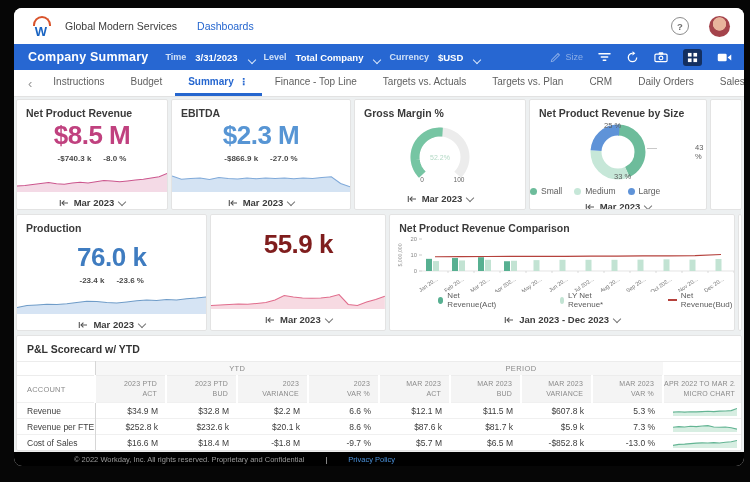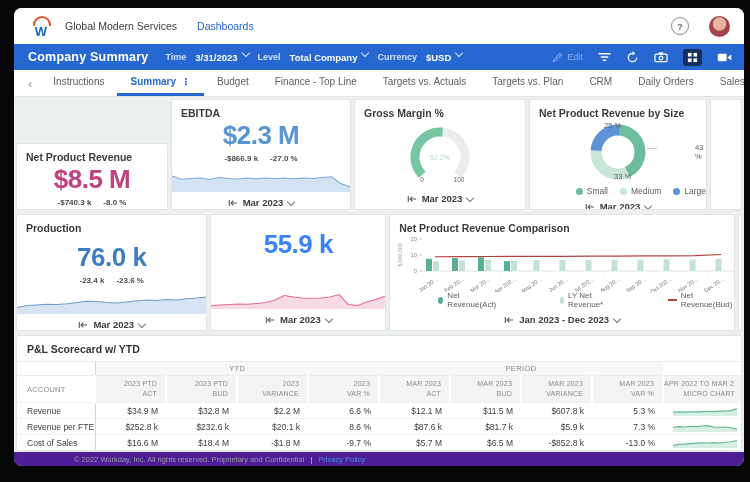--- a/index.html
+++ b/index.html
@@ -18,21 +18,21 @@
   .top-right{margin-left:auto;display:flex;align-items:center;gap:20px;}
   .help{width:16px;height:16px;border-radius:50%;border:1.4px solid #8d8d8d;color:#6d6d6d;
     font-size:9.5px;display:flex;align-items:center;justify-content:center;font-weight:bold;}
   .avatar{width:21px;height:21px;border-radius:50%;
     background:radial-gradient(circle at 50% 38%,#e8b49c 0 38%,#a4434b 42% 100%);}
   
   .bluebar{height:26px;background:#2767d2;display:flex;align-items:center;padding:0 12px 0 14px;
     color:#fff;flex:0 0 auto;gap:9px;}
   .bb-title{font-size:12.5px;font-weight:bold;margin-right:8px;letter-spacing:.2px;}
   .bb-label{font-size:9px;font-weight:600;color:#cfe0f7;}
-  .bb-value{font-size:9.5px;font-weight:700;display:flex;align-items:flex-start;gap:5px;cursor:pointer;}
+  .bb-value{font-size:9.5px;font-weight:700;display:flex;align-items:flex-end;gap:11px;cursor:pointer;}
   .chev{width:5px;height:5px;border-right:1.3px solid #777;border-bottom:1.3px solid #777;
     transform:rotate(45deg);display:inline-block;margin-top:-2px;}
   .chev.w{border-color:#d8e6fb;}
   .bb-icons{margin-left:auto;display:flex;align-items:center;gap:15px;}
   .bb-btn{display:flex;align-items:center;gap:4px;cursor:pointer;}
   .bb-btn.dim{opacity:.45;}
   .bb-btn .lbl{font-size:9px;color:#fff;}
   .grid-active{background:#132f60;border-radius:3px;padding:3px 4px;display:flex;}
   
   .tabbar{height:26px;background:#fff;border-bottom:1px solid #e2e2e2;display:flex;
@@ -59,21 +59,21 @@
   .spark-wrap svg{display:block;width:100%;height:29px;}
   .card-footer{height:21px;display:flex;align-items:center;justify-content:center;gap:5px;
     cursor:pointer;flex:0 0 auto;}
   .period-lbl{font-size:9.5px;font-weight:700;color:#3c3c3c;}
   
   .gauge-wrap{flex:1;display:flex;align-items:center;justify-content:center;}
   .donut-wrap{position:relative;flex:1;}
   .donut-wrap svg{display:block;}
   .pct-lbl{position:absolute;font-size:7.5px;color:#5c5c5c;padding-left:36px;}
   .lead-line{position:absolute;background:#c9c9c9;}
-  .size-legend{display:flex;justify-content:flex-end;gap:12px;padding:1px 0 0 0;}
+  .size-legend{display:flex;justify-content:flex-start;gap:12px;padding:1px 0 0 0;}
   .sl-item{display:flex;align-items:center;gap:4px;font-size:8.5px;color:#5c5c5c;}
   .sl-dot{width:7px;height:7px;border-radius:50%;}
   
   .comp-card{flex-direction:column;}
   .comp-svg{display:block;margin:1px 4px 0 6px;}
   .comp-legend{display:flex;justify-content:center;gap:14px;font-size:8px;color:#5c5c5c;
     align-items:center;margin-top:-1px;}
   .cl-item{display:flex;align-items:center;gap:4px;padding-left:48px;}
   .cl-dot{width:7px;height:7px;border-radius:50%;}
   .cl-line{width:11px;height:2px;}
@@ -91,22 +91,22 @@
     text-align:right;padding-right:8px;font-size:7px;color:#8a8a8a;letter-spacing:.2px;}
   .pl .hdr-row th span{display:block;line-height:10px;white-space:nowrap;overflow:hidden;}
   .pl .hdr-row th.acct{background:#fff;border-left:none;text-align:left;padding-left:10px;font-size:7.5px;}
   .pl td{height:15px;font-size:8.5px;color:#3c3c3c;text-align:right;padding-right:8px;
     border-top:1px solid #f0f0f0;white-space:nowrap;}
   .pl td.acct{text-align:left;padding-left:10px;padding-right:0;}
   .pl .vline{border-right:1px solid #d6d6d6;}
   .pl td.micro{padding-right:6px;}
   .pl td.micro svg{vertical-align:middle;}
   
-  .footer{height:14px;background:#4c1d95;border-top:1px solid #ececec;display:flex;
-    align-items:center;gap:6px;padding-left:60px;flex:0 0 auto;font-size:7.5px;color:#9a9a9a;}
+  .footer{height:14px;background:#000000;border-top:1px solid #ececec;display:flex;
+    align-items:center;gap:21px;padding-left:60px;flex:0 0 auto;font-size:7.5px;color:#9a9a9a;}
   .footer .sep{color:#d0d0d0;}
   .footer .link{color:#4a90d9;cursor:pointer;}
 </style>
 </head>
 <body>
 
 <div class="window">
 
   <div class="topbar">
     <div class="logo">
@@ -136,21 +136,21 @@
     <span class="bb-label">Currency</span>
     <span class="bb-value">
       <span>$USD</span>
         <span class="chev w"></span>
     </span>
     <div class="bb-icons">
       <div class="bb-btn dim">
         <svg width="11" height="11" viewBox="0 0 12 12">
             <path d="M1.5 10.5 L3.6 10 L10.3 3.3 L8.7 1.7 L2 8.4 Z" fill="none" stroke="#fff" stroke-width="1.1"></path>
           </svg>
-        <span class="lbl">Edit</span>
+        <span class="lbl">Size</span>
       </div>
       <svg width="13" height="12" viewBox="0 0 14 12">
           <g stroke="#fff" stroke-width="1.4" stroke-linecap="round">
             <line x1="1" y1="2.5" x2="13" y2="2.5"></line>
             <line x1="3.5" y1="6" x2="10.5" y2="6"></line>
             <line x1="5.6" y1="9.5" x2="8.4" y2="9.5"></line>
           </g>
         </svg>
       <svg width="13" height="13" viewBox="0 0 14 14">
           <path d="M11.5 7 A4.5 4.5 0 1 1 7 2.5" fill="none" stroke="#fff" stroke-width="1.4"></path>
@@ -177,28 +177,28 @@
         </svg>
     </div>
   </div>
 
   <div class="tabbar">
     <span class="tb-chev">‹</span>
     <div id="tabs" style="display:flex;">
         <div class="tab">
           <span>Instructions</span>
         </div>
+        <div class="tab">
+          <span>Budget</span>
+        </div>
         <div class="tab active">
           <span>Summary</span>
           <span class="kebab">⋮</span>
         </div>
         <div class="tab">
-          <span>Budget</span>
-        </div>
-        <div class="tab">
           <span>Finance - Top Line</span>
         </div>
         <div class="tab">
           <span>Targets vs. Actuals</span>
         </div>
         <div class="tab">
           <span>Targets vs. Plan</span>
         </div>
         <div class="tab">
           <span>CRM</span>
@@ -209,21 +209,21 @@
         <div class="tab">
           <span>Sales</span>
         </div>
       </div>
 
   </div>
 
   <div class="content">
 
     <div class="row row1">
-      <div class="card" style="width:152px;margin-top:44px;">
+      <div class="card" style="width:152px;">
         <div class="card-title">Net Product Revenue</div>
         <div class="kpi-value" style="color:#c0417f;">$8.5 M</div>
         <div class="kpi-deltas">
           <span>-$740.3 k</span>
             <span>-8.0 %</span>
         </div>
         <div class="spark-wrap">
           <svg viewBox="0 0 180 29" preserveAspectRatio="none">
               <path d="M0.0 23.0 L9.5 22.5 L18.9 21.5 L28.4 20.5 L37.9 19.5 L47.4 20.8 L56.8 21.3 L66.3 20.0 L75.8 19.3 L85.3 20.0 L94.7 18.8 L104.2 17.5 L113.7 18.0 L123.2 18.8 L132.6 18.0 L142.1 17.0 L151.6 16.3 L161.1 15.0 L170.5 13.7 L180.0 10.5 L180 29 L0 29 Z" fill="rgba(203,86,141,0.22)" stroke="none"></path>
               <path d="M0.0 23.0 L9.5 22.5 L18.9 21.5 L28.4 20.5 L37.9 19.5 L47.4 20.8 L56.8 21.3 L66.3 20.0 L75.8 19.3 L85.3 20.0 L94.7 18.8 L104.2 17.5 L113.7 18.0 L123.2 18.8 L132.6 18.0 L142.1 17.0 L151.6 16.3 L161.1 15.0 L170.5 13.7 L180.0 10.5 " fill="none" stroke="#cb568d" stroke-width="1.1"></path>
@@ -355,21 +355,21 @@
                 <path d="M5.4 1.6 L3 4 L5.4 6.4"></path>
                 <path d="M1.3 1 V7"></path>
               </g>
             </svg>
           <span class="period-lbl">Mar 2023</span>
           <span class="chev"></span>
         </div>
       </div>
 
       <div class="card" style="width:180px;">
-        <div class="kpi-value" style="color:#3b82f6;margin-top:14px;">55.9 k</div>
+        <div class="kpi-value" style="color:#7f1d1d;margin-top:14px;">55.9 k</div>
         <div class="spark-wrap">
           <svg viewBox="0 0 180 29" preserveAspectRatio="none">
               <path d="M0.0 25.5 L9.5 25.0 L18.9 24.5 L28.4 24.0 L37.9 24.3 L47.4 23.5 L56.8 22.5 L66.3 20.0 L75.8 15.5 L85.3 17.0 L94.7 18.0 L104.2 18.3 L113.7 18.0 L123.2 17.0 L132.6 14.5 L142.1 24.5 L151.6 25.5 L161.1 22.0 L170.5 19.5 L180.0 16.3 L180 29 L0 29 Z" fill="rgba(224,108,140,0.25)" stroke="none"></path>
               <path d="M0.0 25.5 L9.5 25.0 L18.9 24.5 L28.4 24.0 L37.9 24.3 L47.4 23.5 L56.8 22.5 L66.3 20.0 L75.8 15.5 L85.3 17.0 L94.7 18.0 L104.2 18.3 L113.7 18.0 L123.2 17.0 L132.6 14.5 L142.1 24.5 L151.6 25.5 L161.1 22.0 L170.5 19.5 L180.0 16.3 " fill="none" stroke="#e06c8c" stroke-width="1.1"></path>
             </svg>
         </div>
         <div class="card-footer">
           <svg width="10" height="8" viewBox="0 0 10 8">
               <g stroke="#555" stroke-width="1.1" fill="none">
                 <path d="M9 4 H3"></path>

